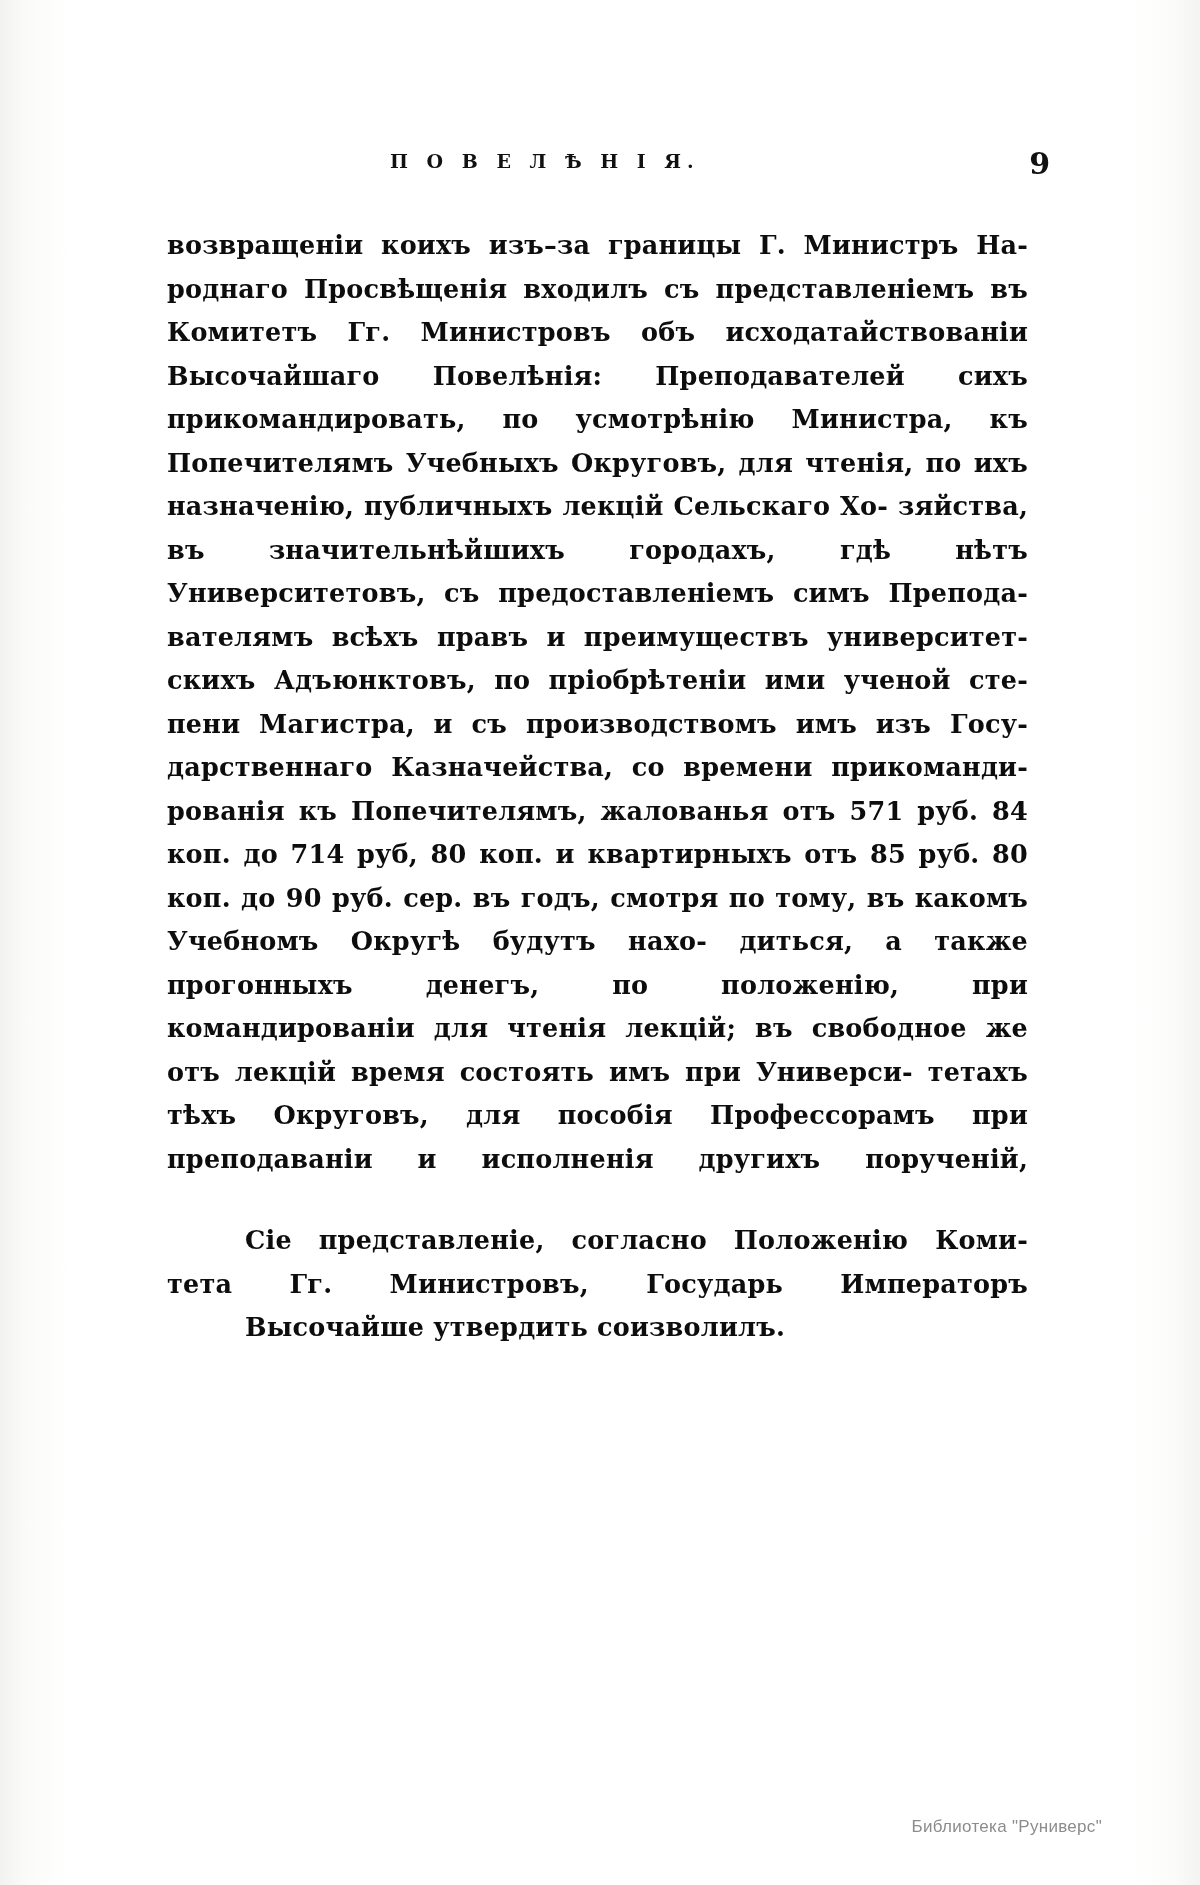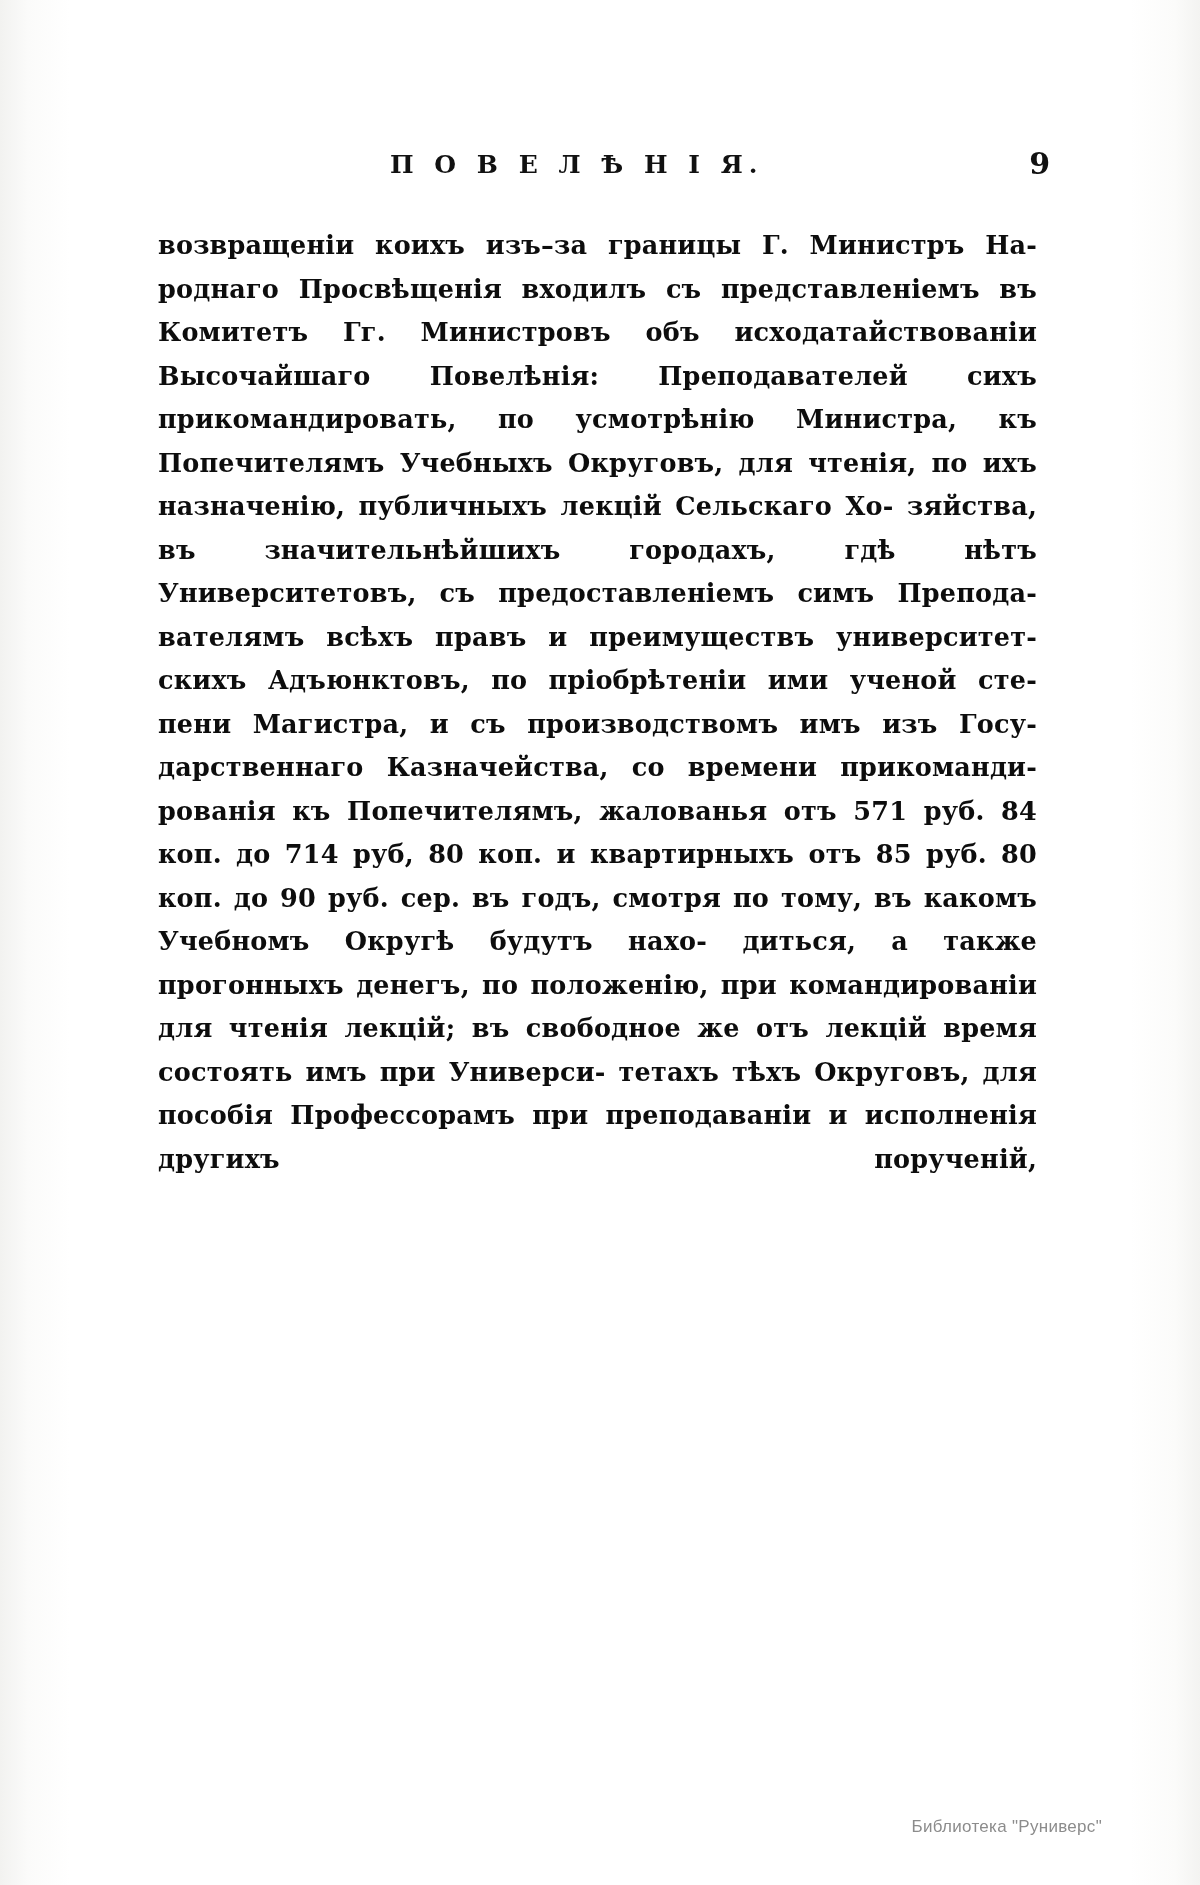--- a/index.html
+++ b/index.html
@@ -37,21 +37,21 @@
     display: flex;
     align-items: baseline;
     justify-content: flex-start;
     position: relative;
     height: 52px;
   }
 
   .running-head {
     font-family: "DejaVu Serif", serif;
     font-weight: 700;
-    font-size: 25px;
+    font-size: 19px;
     letter-spacing: 6px;
     color: #111;
     margin-left: 240px;
   }
 
   .folio {
     position: absolute;
     right: 0;
     top: -4px;
     font-family: "DejaVu Serif", serif;
@@ -67,21 +67,21 @@
     font-size: 25.5px;
     line-height: 43.5px;
     color: #0d0d0d;
     text-align: justify;
     text-justify: inter-word;
     letter-spacing: 0.2px;
     width: 895px;
   }
 
   .para {
-    margin: 8px;
+    margin: 17px;
     text-align: justify;
     text-align-last: justify;
   }
 
   .para .last-line {
     display: block;
     text-align-last: left;
   }
 
   .para + .para {
@@ -133,18 +133,23 @@
         <span>84 коп. до 714 руб, 80 коп. и квартирныхъ отъ 85</span>
         <span>руб. 80 коп. до 90 руб. сер. въ годъ, смотря по</span>
         <span>тому, въ какомъ Учебномъ Округѣ будутъ нахо-</span>
         <span>диться, а также прогонныхъ денегъ, по положенiю,</span>
         <span>при командированiи для чтенiя лекцiй; въ свободное</span>
         <span>же отъ лекцiй время состоять имъ при Универси-</span>
         <span>тетахъ тѣхъ Округовъ, для пособiя Профессорамъ</span>
         <span>при преподаванiи и исполненiя другихъ порученiй,</span>
       </p>
 
+      <p class="para indented">
+        <span>Сiе представленiе, согласно Положенiю Коми-</span>
+        <span>тета Гг. Министровъ, Государь Императоръ</span>
+        <span class="last-line">Высочайше утвердить соизволилъ.</span>
+      </p>
 
     </div>
   </div>
 
   <div class="watermark">Библиотека "Руниверс"</div>
 </div>
 
 </body></html>

